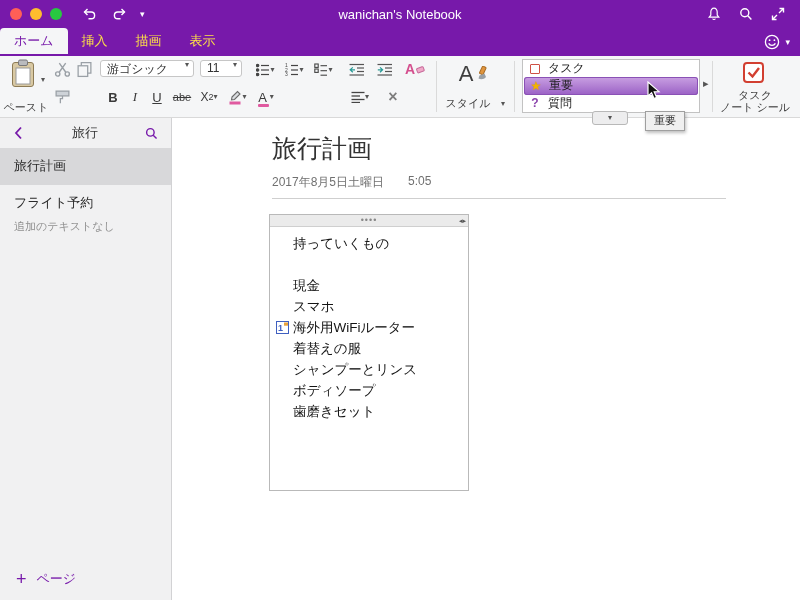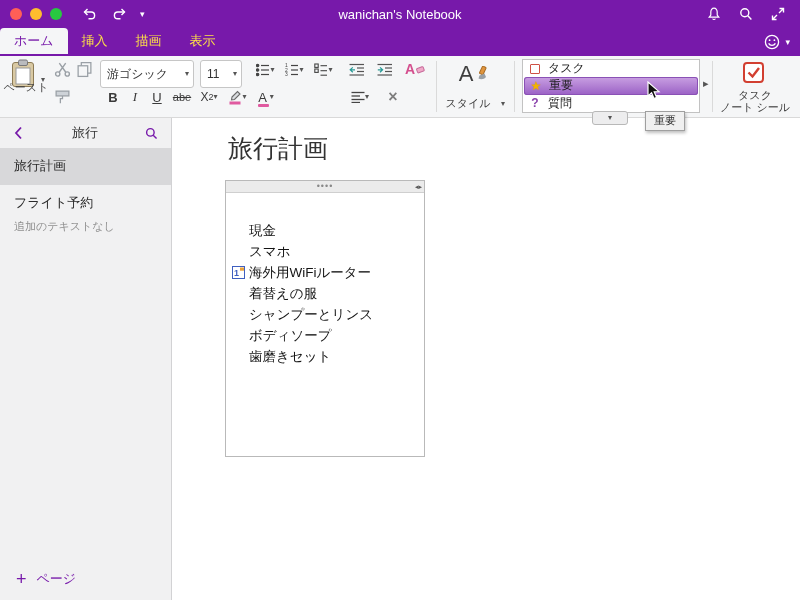--- a/index.html
+++ b/index.html
@@ -26,22 +26,22 @@
   .tab { height:26px; line-height:26px; padding:0 14px; color:#fde047; font-size:13px; cursor:default; }
   .tab.active { background:#f5f6f7; color:#7719aa; border-radius:4px 4px 0 0; }
   .tab-right { position:absolute; right:10px; bottom:5px; display:flex; align-items:center; gap:4px; }
 
   
   .ribbon { height:62px; background:#f5f6f7; border-bottom:1px solid #d9d9d9;
     position:relative; flex:none; z-index:5; }
   .abs { position:absolute; }
   .rsep { position:absolute; top:5px; bottom:5px; width:1px; background:#dadada; }
   .rlabel { font-size:11px; color:#3c3c3c; text-align:center; }
-  .combo { position:absolute; height:28px; background:#fff; border:1px solid #c6c6c6;
-    border-radius:3px; display:flex; align-items:center; padding:0 4px 0 6px;
+  .combo { position:absolute; height:17px; background:#fff; border:1px solid #c6c6c6;
+    border-radius:3px; display:flex; padding:0 4px 0 6px;
     font-size:12px; color:#333; }
   .combo .chev { margin-left:auto; }
   .chev { font-size:8px; color:#555; line-height:8px; }
   .tgl { position:absolute; height:20px; display:flex; align-items:center;
     justify-content:center; color:#3a3a3a; border-radius:3px; cursor:default; }
   .tgl .b { font-weight:bold; font-size:13px; }
   .tgl .i { font-style:italic; font-family:"Liberation Serif",serif; font-size:13px; }
   .tgl .u { text-decoration:underline; font-size:13px; }
   .tgl .s { text-decoration:line-through; font-size:11px; }
   .sub2 { font-size:9px; vertical-align:sub; }
@@ -61,21 +61,21 @@
   .tagq { color:#8a42ab; font-weight:bold; font-size:12px; line-height:12px; }
   .tagdrop { position:absolute; left:592px; top:55px; width:36px; height:14px;
     background:#ededee; border:1px solid #b8b8b8; border-radius:3px; display:flex;
     align-items:center; justify-content:center; z-index:10; }
   .tooltip { position:absolute; left:645px; top:55px; background:#f0f0f0;
     border:1px solid #9f9f9f; box-shadow:1px 2px 3px rgba(0,0,0,.25); font-size:11px;
     color:#333; padding:1px 8px 2px; z-index:20; }
   .cursor { position:absolute; left:647px; top:25px; z-index:30; pointer-events:none; }
 
   
-  .main { flex:1; display:flex; min-height:0; }
+  .main { flex:1; display:flex; min-height:0;gap:44px; }
   .sidebar { width:172px; background:#f1f1f2; border-right:1px solid #d2d2d4;
     position:relative; flex:none; }
   .sb-header { height:30px; display:flex; align-items:center; padding:0 12px; gap:8px; }
   .sb-title { flex:1; text-align:center; font-size:13px; color:#333; }
   .page-item { padding:9px 14px 10px; cursor:default; }
   .page-item.selected { background:#d8d8da; }
   .page-title { font-size:13px; color:#2a2a2a; }
   .page-sub { font-size:11px; color:#8f8f8f; margin-top:7px; white-space:nowrap;
     overflow:hidden; }
   .add-page { position:absolute; bottom:12px; left:16px; display:flex;
@@ -169,21 +169,21 @@
   <div class="ribbon">
 
     <div class="abs tb-btn" style="left:10px; top:3px;">
       <svg width="26" height="30" viewBox="0 0 26 30">
         <rect x="2.5" y="3.5" width="21" height="24" rx="2.5" fill="#d9c9a3" stroke="#8d7b55"></rect>
         <rect x="8.5" y="1" width="9" height="5.5" rx="1.5" fill="#babbbe" stroke="#77777a"></rect>
         <rect x="6" y="9" width="14" height="16" fill="#fff" stroke="#9a9a9a"></rect>
       </svg>
     </div>
     <span class="abs chev" style="left:41px; top:20px;">▾</span>
-    <div class="abs rlabel" style="left:0; top:24px; width:52px;">ペースト</div>
+    <div class="abs rlabel" style="left:0; top:44px; width:52px;">ペースト</div>
 
     <span class="abs tb-btn" style="left:54px; top:5px;">
       <svg width="17" height="17" viewBox="0 0 16 16" fill="none" stroke="#9aa0a6" stroke-width="1.3">
         <circle cx="3.5" cy="12.2" r="2"></circle>
           <circle cx="12.5" cy="12.2" r="2"></circle>
         <path d="M4.9 10.6 L11 2 M11.1 10.6 L5 2"></path>
       </svg>
     </span>
     <span class="abs tb-btn" style="left:76px; top:5px;">
       <svg width="17" height="17" viewBox="0 0 16 16" fill="none" stroke="#9aa0a6" stroke-width="1.2">
@@ -392,28 +392,36 @@
       </div>
 
       <div class="add-page">
         <span class="add-plus">+</span>
         <span>ページ</span>
       </div>
     </div>
 
     <div class="content">
       <div class="page-heading">旅行計画</div>
+      <div class="date-row">
+        <span>2017年8月5日土曜日</span>
+        <span class="date-time">5:05</span>
+      </div>
 
       <div class="note-box">
         <div class="note-head">
           <span class="note-dots">••••</span>
           <span class="note-arrows">◂▸</span>
         </div>
         <div class="note-body">
 
+          <div class="note-row">
+            <span class="note-ic"></span>
+            <span>持っていくもの</span>
+          </div>
           <div class="note-row"></div>
           <div class="note-row">
             <span class="note-ic"></span>
             <span>現金</span>
           </div>
           <div class="note-row">
             <span class="note-ic"></span>
             <span>スマホ</span>
           </div>
           <div class="note-row">

